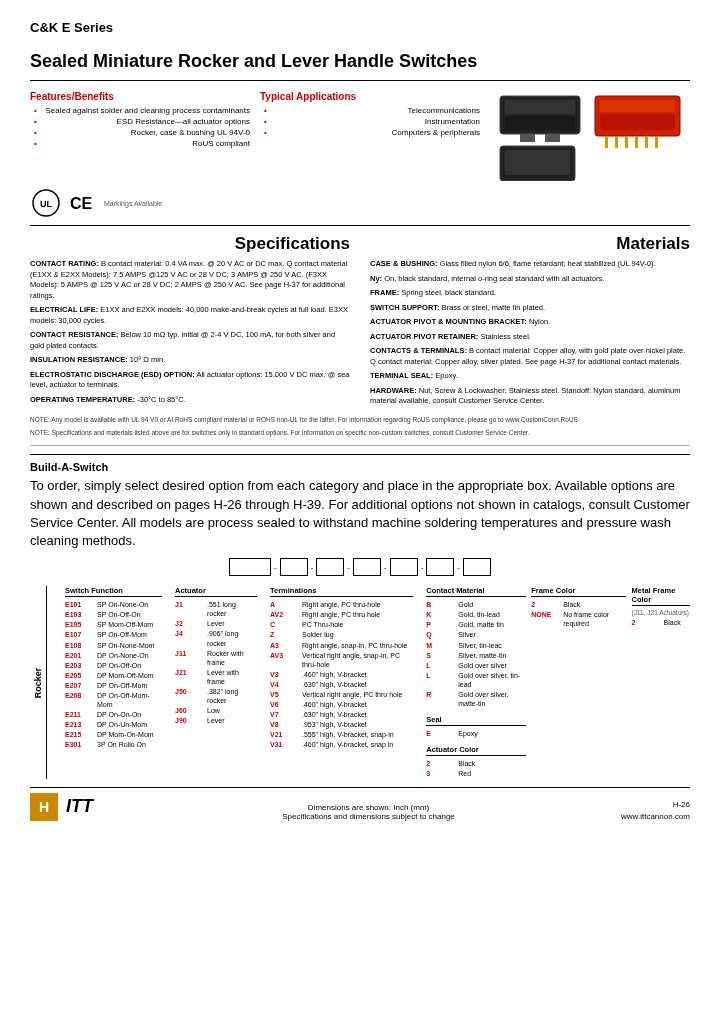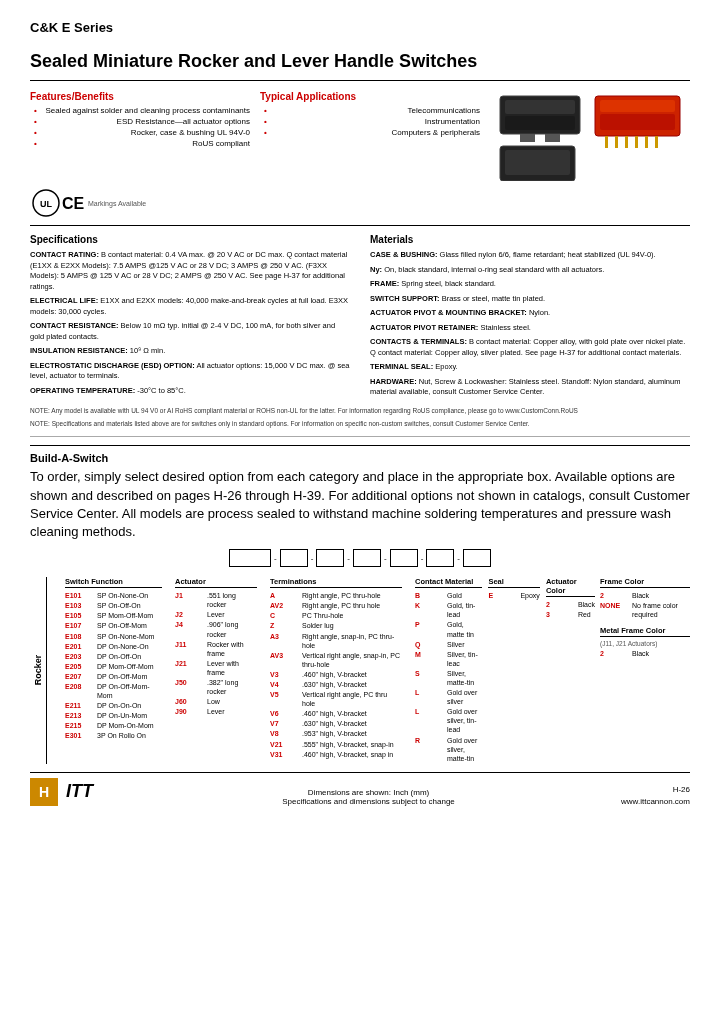--- a/index.html
+++ b/index.html
@@ -56,33 +56,35 @@
       color: #cc0000;
       font-weight: bold;
     }
     .apps-col {
       flex: 1;
     }
     
     .cert-row {
       display: flex;
       align-items: center;
+      gap: 8px;
       margin-bottom: 8px;
     }
     
     .specs-section {
       border-top: 1px solid #000;
       border-bottom: 1px solid #aaa;
       padding: 8px 0;
       margin-bottom: 8px;
     }
     .specs-title {
-      font-size: 10px;
+      font-size: 17px;
       font-weight: bold;
       margin-bottom: 5px;
+      text-align: right;
     }
     .specs-col p {
       font-size: 7.5px;
       line-height: 1.4;
       margin-bottom: 4px;
     }
     .specs-col p strong {
       font-weight: bold;
     }
     .note-text {
@@ -477,21 +479,21 @@
           <div class="sel-item">
               <span class="sel-code">V21</span>
               <span class="sel-desc">.555" high, V-bracket, snap-in</span>
             </div>
           <div class="sel-item">
               <span class="sel-code">V31</span>
               <span class="sel-desc">.460" high, V-bracket, snap in</span>
             </div>
         </div>
 
-        <div style="display:flex; gap:6px; min-width:80px;">
+        <div style="display:flex; flex-direction:column; gap:6px; min-width:80px;">
 
           <div>
             <div class="sel-col-title">Contact Material</div>
             <div class="sel-item">
                 <span class="sel-code">B</span>
                 <span class="sel-desc">Gold</span>
               </div>
             <div class="sel-item">
                 <span class="sel-code">K</span>
                 <span class="sel-desc">Gold, tin-lead</span>
@@ -540,21 +542,21 @@
                 <span class="sel-code">2</span>
                 <span class="sel-desc">Black</span>
               </div>
             <div class="sel-item">
                 <span class="sel-code">3</span>
                 <span class="sel-desc">Red</span>
               </div>
           </div>
         </div>
 
-        <div style="display:flex; flex-direction:column; gap:6px; min-width:90px;">
+        <div style="display:flex; flex-direction:row; gap:6px; min-width:90px;">
 
           <div>
             <div class="sel-col-title">Frame Color</div>
             <div class="sel-item">
                 <span class="sel-code">2</span>
                 <span class="sel-desc">Black</span>
               </div>
             <div class="sel-item">
                 <span class="sel-code">NONE</span>
                 <span class="sel-desc">No frame color required</span>

